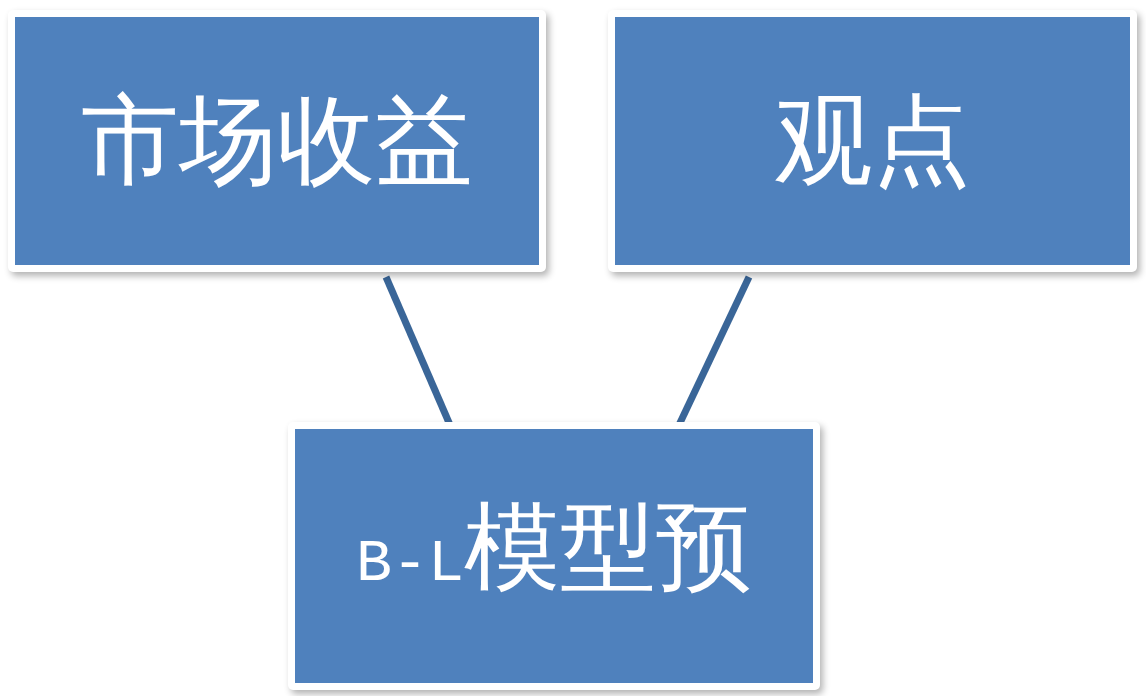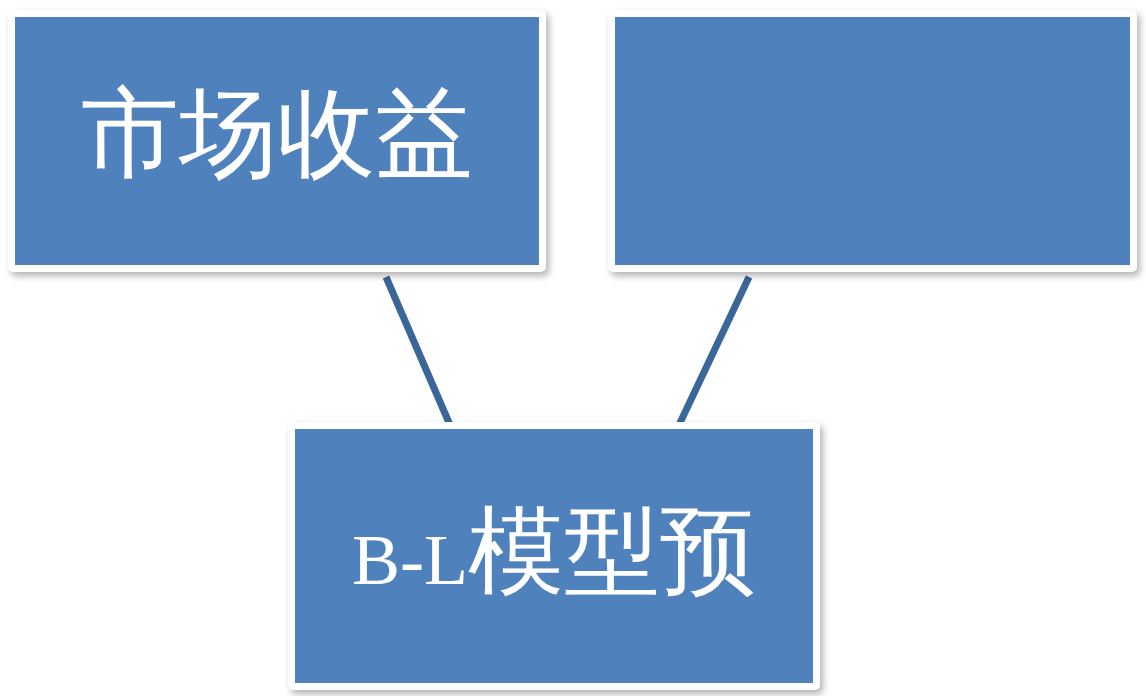--- a/index.html
+++ b/index.html
@@ -59,21 +59,20 @@
   
   #node-market {
     left: 8px;
     top: 10px;
     width: 538px;
     height: 262px;
   }
   #node-market .node-line {
     font-size: 98px;
     line-height: 118px;
-    font-family: Liberation Mono, monospace;
   }
 
   
   #node-investor {
     left: 608px;
     top: 10px;
     width: 529px;
     height: 262px;
   }
   #node-investor .node-line {
@@ -86,42 +85,43 @@
     left: 288px;
     top: 422px;
     width: 532px;
     height: 268px;
   }
   #node-blmodel .node-line {
     font-size: 96px;
     line-height: 122px;
   }
   #node-blmodel .latin-prefix {
-    font-family: Liberation Serif, serif;
-    font-size: 72px;
+    font-family: Liberation Mono, monospace;
+    font-size: 60px;
   }
 </style>
 </head>
 <body>
 
 <div id="canvas">
 
   <svg id="connectors" viewBox="0 0 1146 696" width="1146" height="696" xmlns="http://www.w3.org/2000/svg">
     <line x1="386" y1="277" x2="450" y2="425" stroke="#3A6698" stroke-width="7" stroke-linecap="butt"></line>
     <line x1="749" y1="277" x2="679" y2="425" stroke="#3A6698" stroke-width="7" stroke-linecap="butt"></line>
   </svg>
 
   <div class="node" id="node-market">
     <div class="node-fill">
       <span class="node-line">市场收益</span>
     </div>
   </div>
 
   <div class="node" id="node-investor">
     <div class="node-fill">
+      <span class="node-line">观点</span>
     </div>
   </div>
 
   <div class="node" id="node-blmodel">
     <div class="node-fill">
       <span class="node-line"><span class="latin-prefix">B-L</span><span>模型预</span></span>
     </div>
   </div>
 
 </div>

